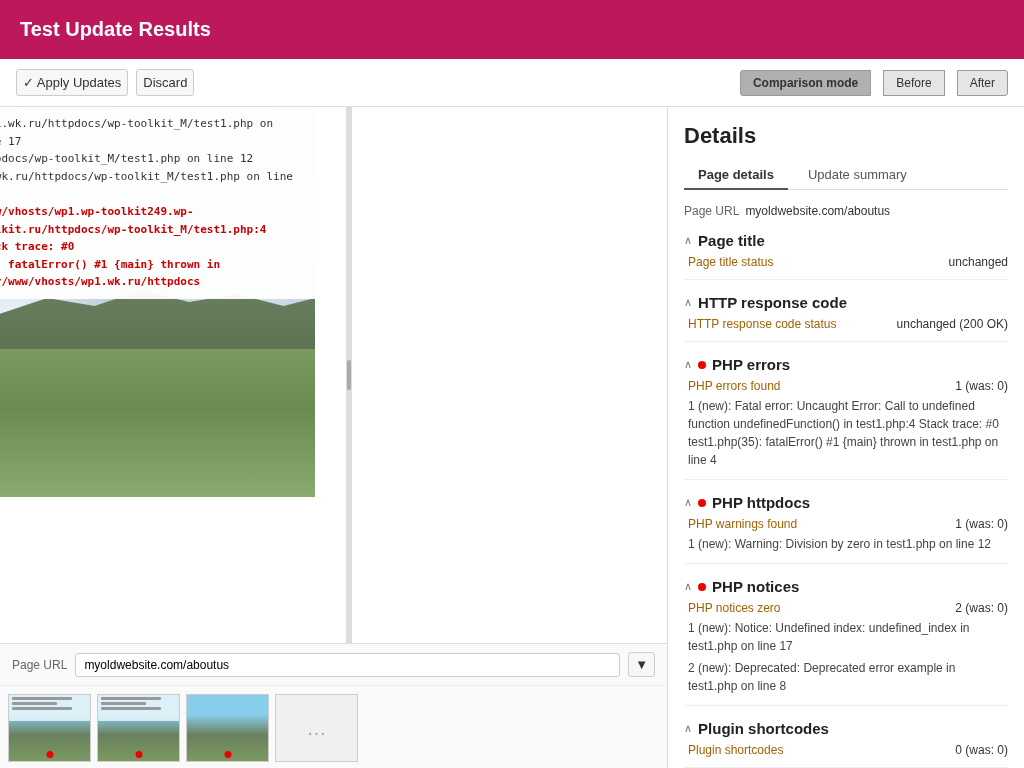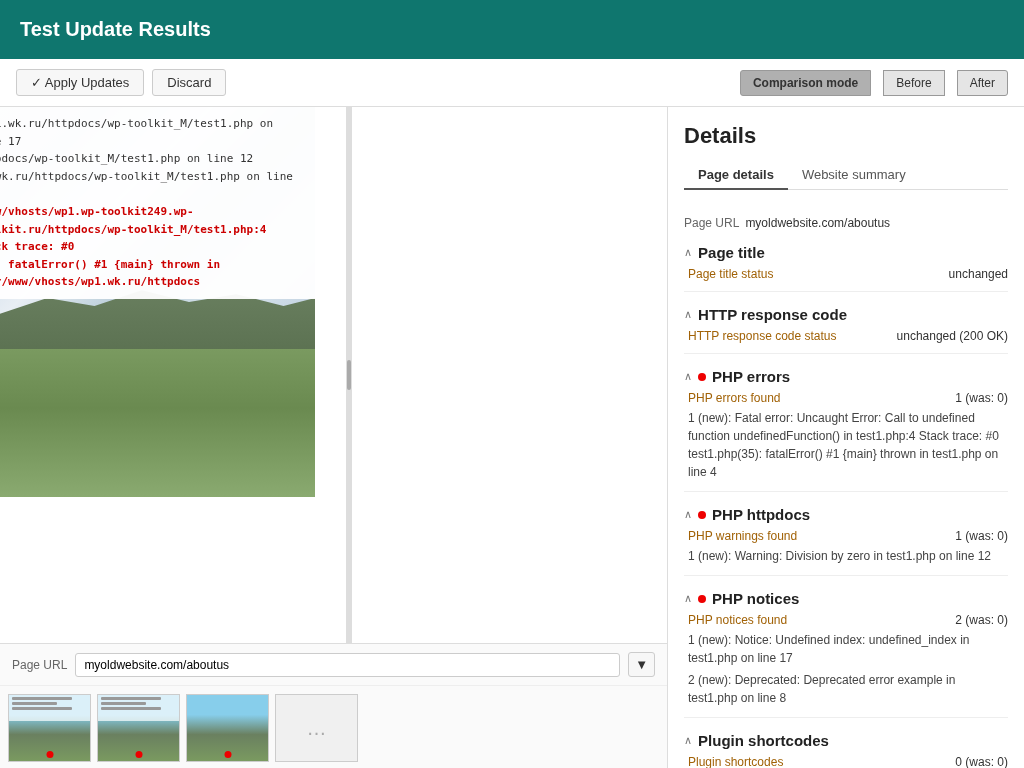--- a/index.html
+++ b/index.html
@@ -1,36 +1,36 @@
 <!DOCTYPE html>
 <html><head>
   <meta charset="utf-8">
   <style>
     * { box-sizing: border-box; margin: 0; padding: 0; }
     body { font-family: -apple-system, BlinkMacSystemFont, 'Segoe UI', Arial, sans-serif; font-size: 13px; background: #f0f0f0; color: #333; height: 768px; overflow: hidden; }
 
     .header {
-      background: #0f766e;
+      background: #be185d;
       color: white;
       padding: 18px 20px;
       font-size: 20px;
       font-weight: 600;
     }
 
     .toolbar {
       background: #fff;
       border-bottom: 1px solid #ddd;
       padding: 10px 16px;
       display: flex;
       align-items: center;
       gap: 8px;
     }
 
     .btn {
-      padding: 5px 14px;
+      padding: 5px 6px;
       border: 1px solid #ccc;
       background: #f7f7f7;
       border-radius: 3px;
       cursor: pointer;
       font-size: 13px;
       color: #333;
     }
 
     .btn-checkmark {
       background: #f7f7f7;
@@ -257,23 +257,23 @@
 
     .details-title {
       font-size: 22px;
       font-weight: 600;
       margin-bottom: 12px;
       color: #222;
     }
 
     .details-tabs {
       display: flex;
-      gap: 0;
+      gap: 6px;
       border-bottom: 1px solid #ddd;
-      margin-bottom: 26px;
+      margin-bottom: 14px;
     }
 
     .details-tab {
       padding: 6px 14px;
       font-size: 13px;
       cursor: pointer;
       color: #555;
       border-bottom: 2px solid transparent;
       margin-bottom: -1px;
     }
@@ -431,21 +431,21 @@
       </div>
     </div>
 
   </div>
 
   <div class="right-panel">
     <div class="details-title">Details</div>
 
     <div class="details-tabs">
       <div class="details-tab active">Page details</div>
-      <div class="details-tab">Website summary</div>
+      <div class="details-tab">Update summary</div>
     </div>
 
     <div class="page-url-row">
       <span class="url-label">Page URL</span>
       <span class="page-url-value">myoldwebsite.com/aboutus</span>
     </div>
 
     <div id="sections-container">
         <div class="section">
           <div class="section-header">
@@ -495,21 +495,21 @@
           <div class="section-detail">1 (new): Warning: Division by zero in test1.php on line 12</div>
           <hr class="divider">
         </div>
         <div class="section">
           <div class="section-header">
             <span class="section-chevron">∧</span>
             <span class="section-dot"></span>
             <span class="section-title">PHP notices</span>
           </div>
           <div class="section-row">
-            <span class="section-row-label">PHP notices found</span>
+            <span class="section-row-label">PHP notices zero</span>
             <span class="section-row-value">2 (was: 0)</span>
           </div>
           <div class="section-detail">1 (new): Notice: Undefined index: undefined_index in test1.php on line 17</div>
           <div class="section-detail">2 (new): Deprecated: Deprecated error example in test1.php on line 8</div>
           <hr class="divider">
         </div>
         <div class="section">
           <div class="section-header">
             <span class="section-chevron">∧</span>
             <span class="section-title">Plugin shortcodes</span>

